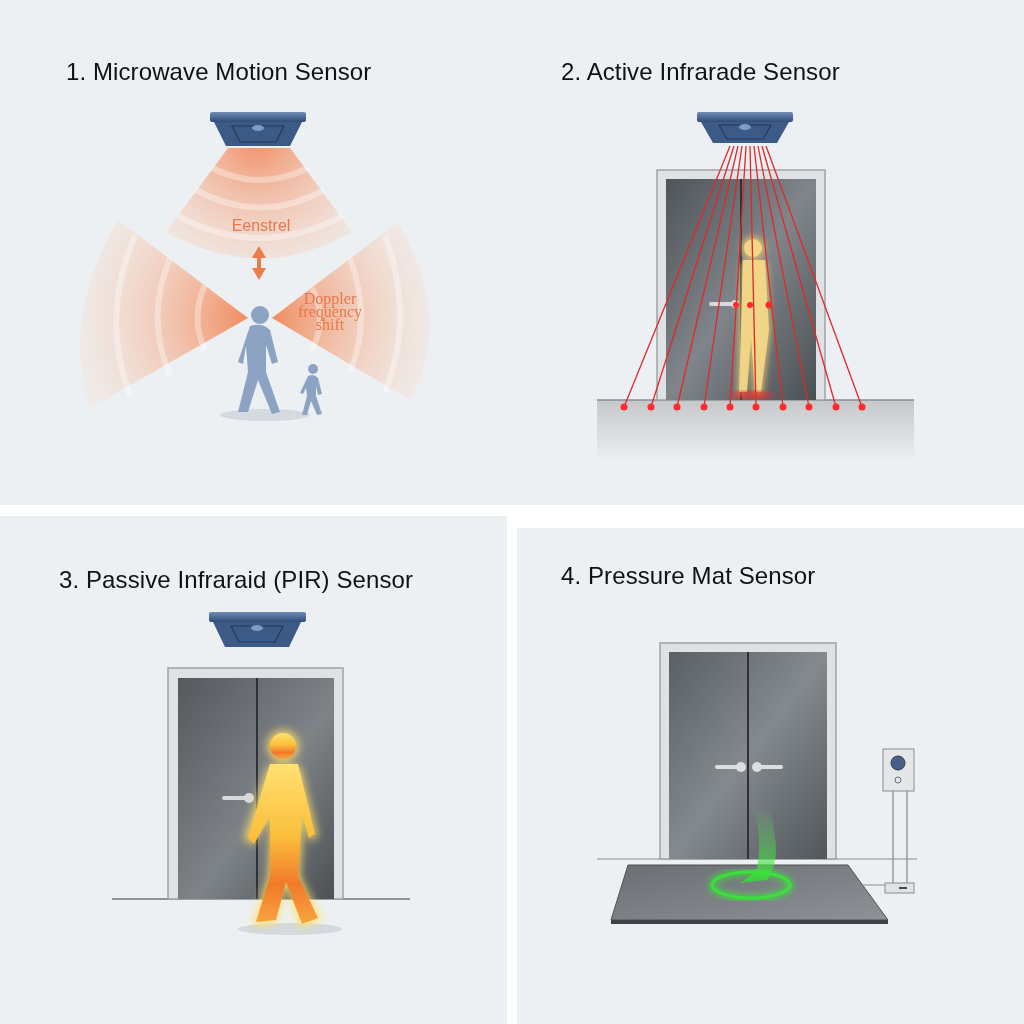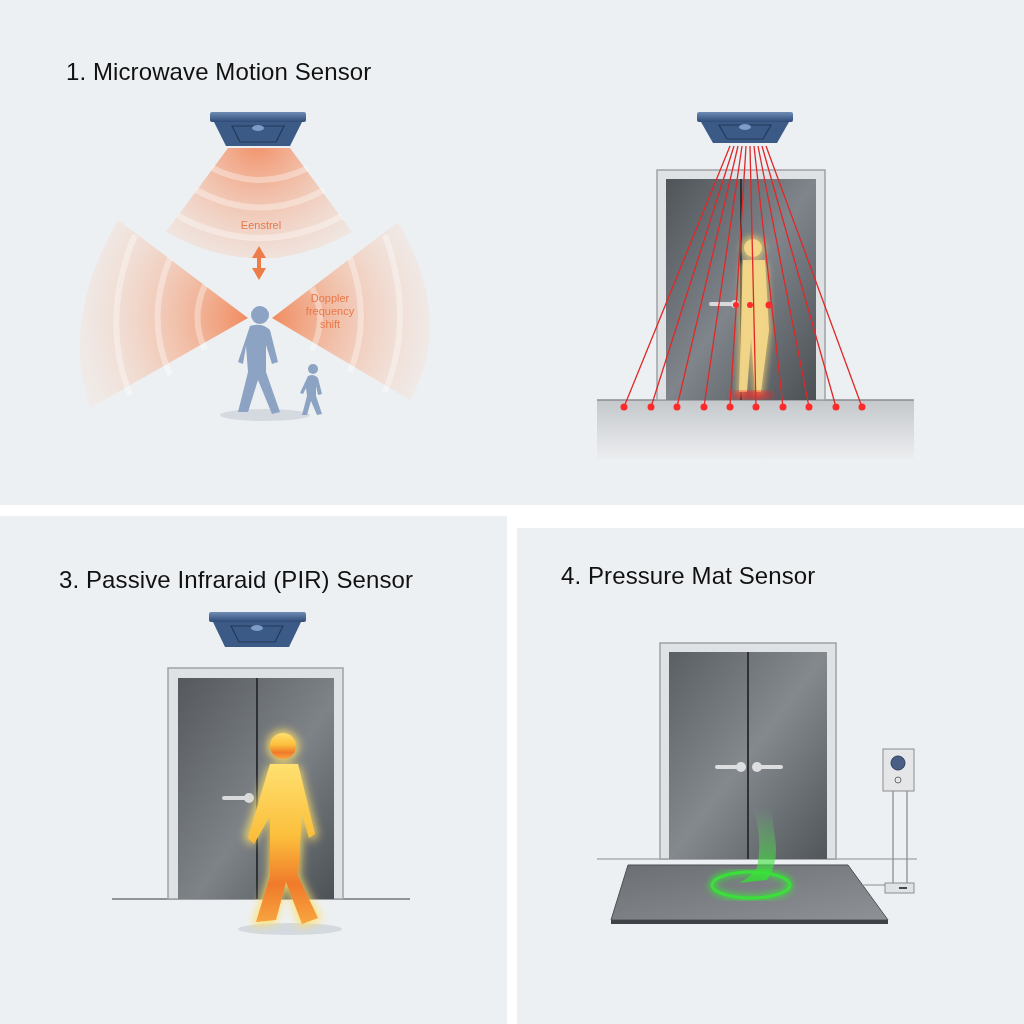--- a/index.html
+++ b/index.html
@@ -9,21 +9,21 @@
   .p1 { left:0; top:0; width:507px; height:505px;padding-left:22px; }
   .p2 { left:517px; top:0; width:507px; height:505px; }
   .p3 { left:0; top:516px; width:507px; height:508px; }
   .p4 { left:517px; top:528px; width:507px; height:508px; }
   .title { position:absolute; font-size:24px; color:#111; letter-spacing:0.1px; white-space:nowrap; }
   .p1 .title { left:66px; top:58px; }
   .p2 .title { left:44px; top:58px; }
   .p3 .title { left:59px; top:34px;margin-top:16px; }
   .p4 .title { left:44px; top:34px; }
   svg { position:absolute; left:0; top:0; }
-  .label { position:absolute; color:#e8784a; font-size:11px; text-align:center; line-height:13px; }
+  .label { position:absolute; color:#e8784a; font-size:16px; text-align:center; line-height:13px; }
 </style>
 </head>
 <body>
 
 <div class="panel p1">
   <div class="title">1. Microwave Motion Sensor</div>
   <svg width="507" height="505">
     <defs>
       <radialGradient id="mwTop" cx="257" cy="140" r="130" gradientUnits="userSpaceOnUse">
         <stop offset="0" stop-color="#f28a5f" stop-opacity="0.95"></stop>
@@ -77,28 +77,29 @@
     <g fill="#8ca3c4">
       <circle cx="260" cy="315" r="9"></circle>
       <path d="M250,326 Q262,322 270,330 L278,362 L272,364 L266,345 L266,372 L280,412 L272,414 L258,380 L248,412 L238,412 L248,372 L246,346 L243,364 L238,362 Z"></path>
     </g>
     <g fill="#8ca3c4">
       <circle cx="313" cy="369" r="5"></circle>
       <path d="M308,376 Q314,373 318,378 L322,394 L318,395 L316,386 L316,396 L322,414 L317,415 L311,401 L307,415 L302,415 L307,396 L306,388 L303,394 L300,393 Z"></path>
     </g>
   </svg>
   <div class="label" style="left:226px; top:219px; width:70px;">Eenstrel</div>
-  <div class="label" style="left:290px; top:292px; width:80px;">
+  <div class="label" style="left:290px; top:292px; width:80px;font-family:Liberation Serif, serif;">
     <div>Doppler</div>
     <div>frequency</div>
     <div>shift</div>
   </div>
 </div>
 
 <div class="panel p2">
+  <div class="title">2. Active Infrarade Sensor</div>
   <svg width="507" height="505">
     <defs>
       <linearGradient id="floor2" x1="0" y1="0" x2="0" y2="1">
         <stop offset="0" stop-color="#c5c8cb"></stop>
           <stop offset="1" stop-color="#eceef0"></stop>
       </linearGradient>
       <linearGradient id="door2" x1="0" y1="0" x2="1" y2="1">
         <stop offset="0" stop-color="#4f5459"></stop>
           <stop offset="0.5" stop-color="#80858b"></stop>
           <stop offset="1" stop-color="#4b5055"></stop>

